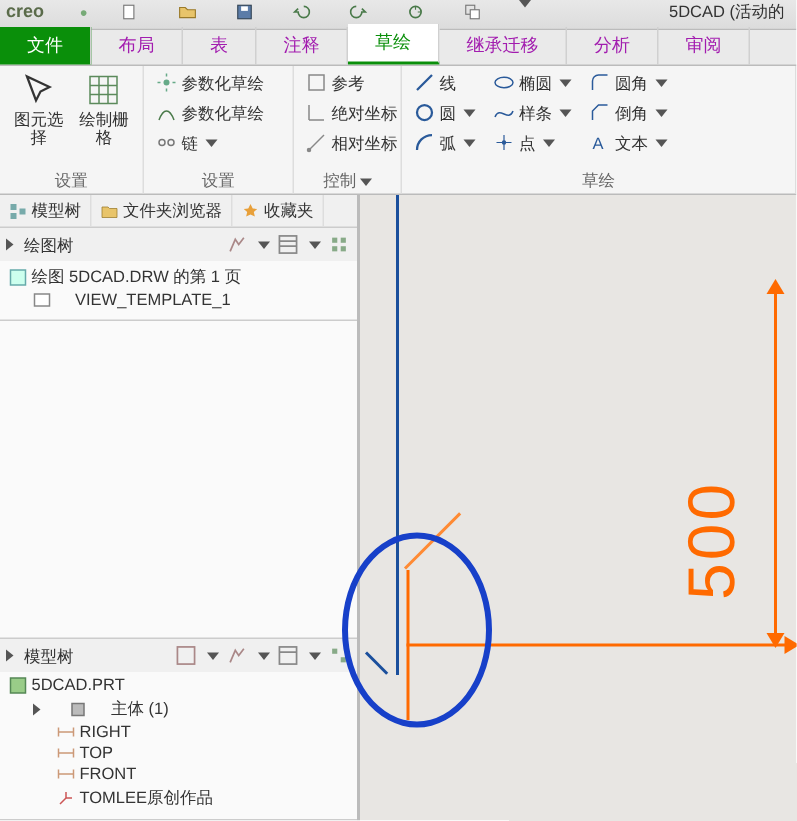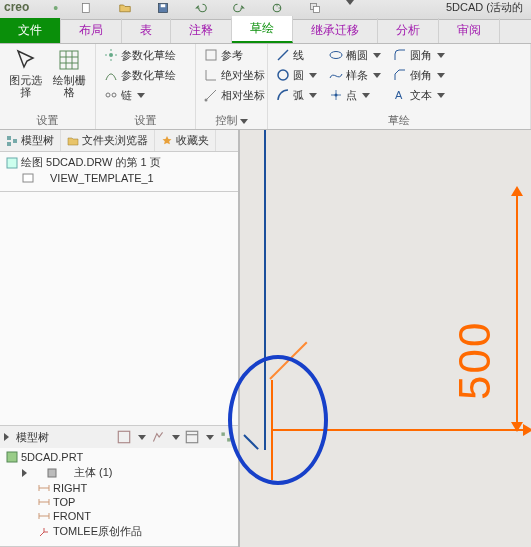--- a/index.html
+++ b/index.html
@@ -291,20 +291,45 @@
         </div>
       <div class="subtab">
           <svg viewBox="0 0 12 12">
             <path d="M6 1l1.5 3 3 .3-2.3 2 .7 3L6 8l-2.9 1.3.7-3L1.5 4.3l3-.3z" fill="#e8a03a"></path>
           </svg>
           <span>收藏夹</span>
         </div>
     </div>
 
     <div class="tree-sec">
+      <div class="tree-head">
+        <span class="tri-r"></span>
+        <span class="title">绘图树</span>
+        <div class="tool">
+            <svg viewBox="0 0 14 14">
+              <path d="M3 11l3-7 2 3 3-4" fill="none" stroke="#a88"></path>
+            </svg>
+          </div>
+        <span class="tri"></span>
+        <div class="tool">
+            <svg viewBox="0 0 14 14">
+              <rect x="2" y="2" width="10" height="10" fill="none" stroke="#888"></rect>
+              <path d="M2 5h10M2 8h10" stroke="#888"></path>
+            </svg>
+          </div>
+        <span class="tri"></span>
+        <div class="tool">
+            <svg viewBox="0 0 14 14">
+              <rect x="3" y="3" width="3" height="3" fill="#8a8"></rect>
+              <rect x="8" y="3" width="3" height="3" fill="#8a8"></rect>
+              <rect x="3" y="8" width="3" height="3" fill="#8a8"></rect>
+              <rect x="8" y="8" width="3" height="3" fill="#8a8"></rect>
+            </svg>
+          </div>
+      </div>
       <div class="tree-body">
         <div class="tree-row">
             <svg viewBox="0 0 12 12">
               <rect x="1" y="1" width="10" height="10" fill="#cfe" stroke="#6aa"></rect>
             </svg>
             <span>绘图 5DCAD.DRW 的第 1 页</span>
           </div>
         <div class="tree-row indent1">
             <svg viewBox="0 0 12 12">
               <rect x="1" y="2" width="10" height="8" fill="#fff" stroke="#888"></rect>

